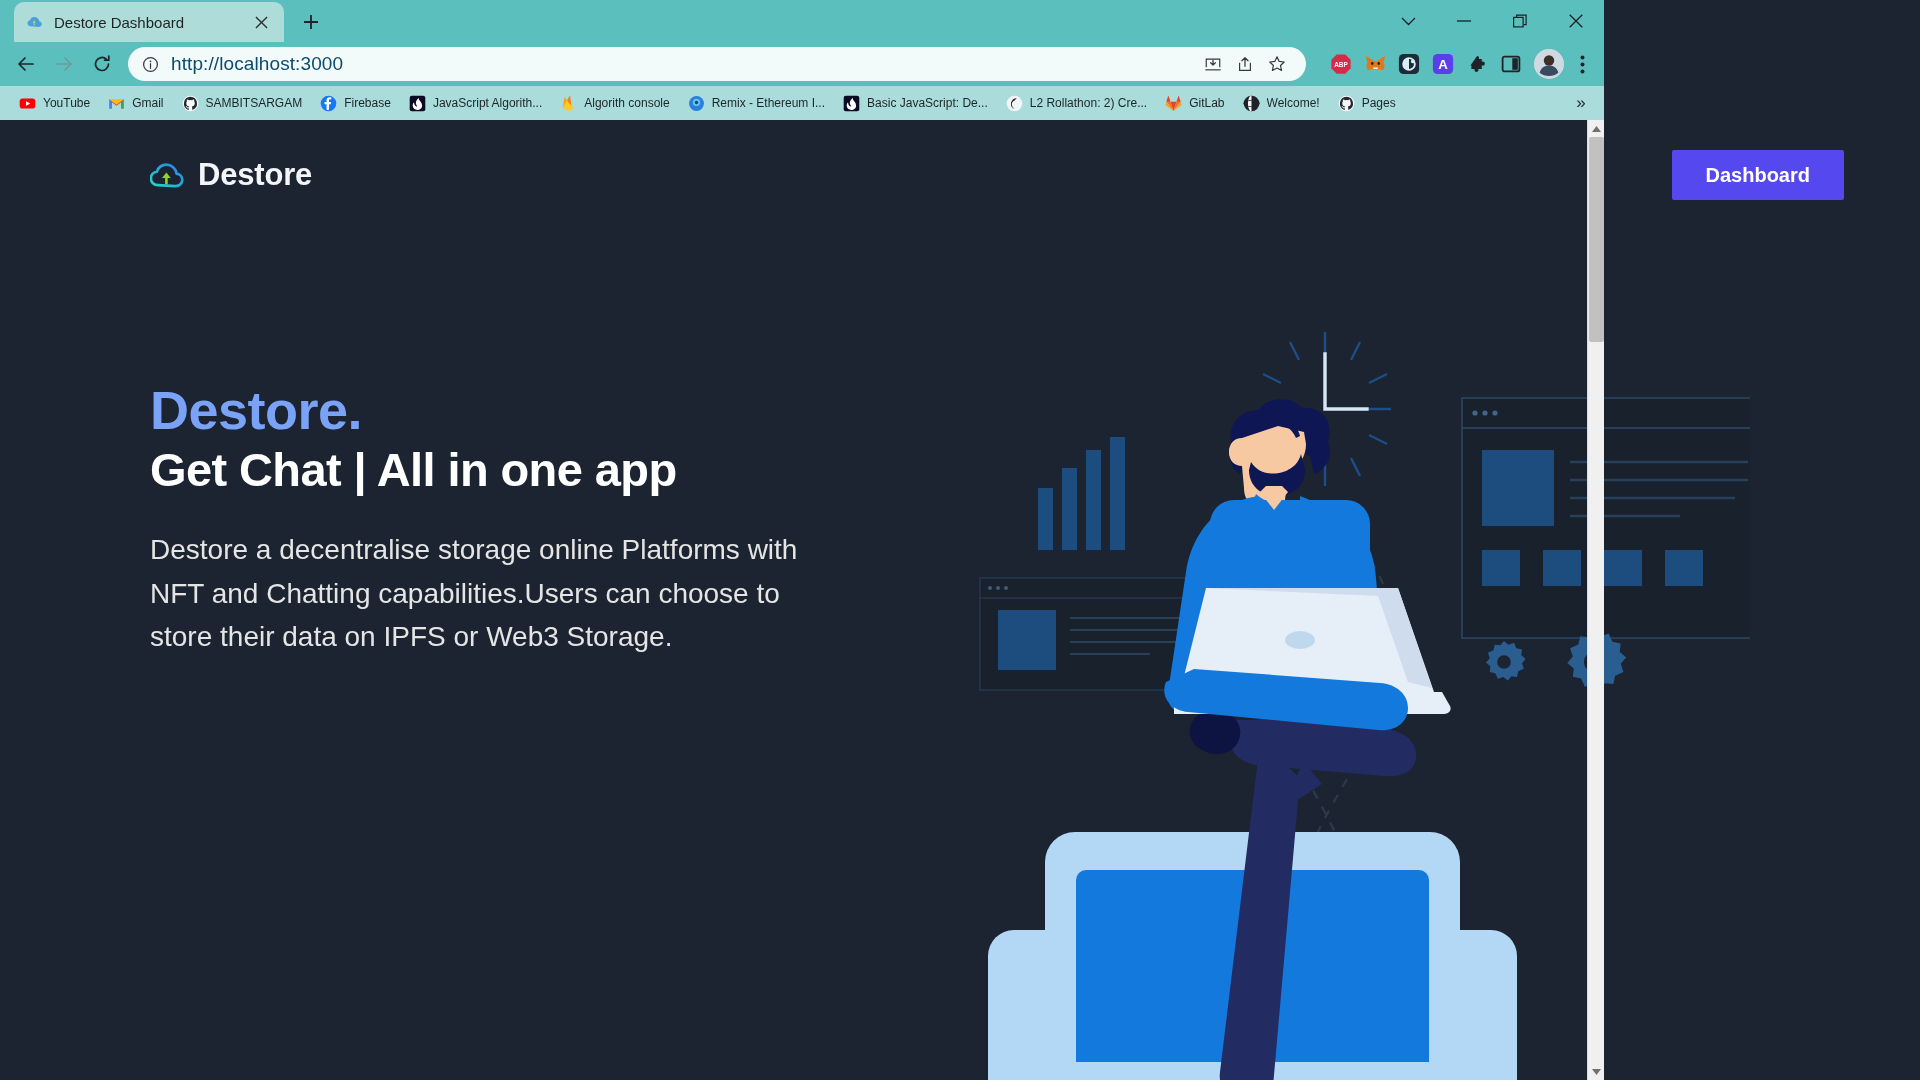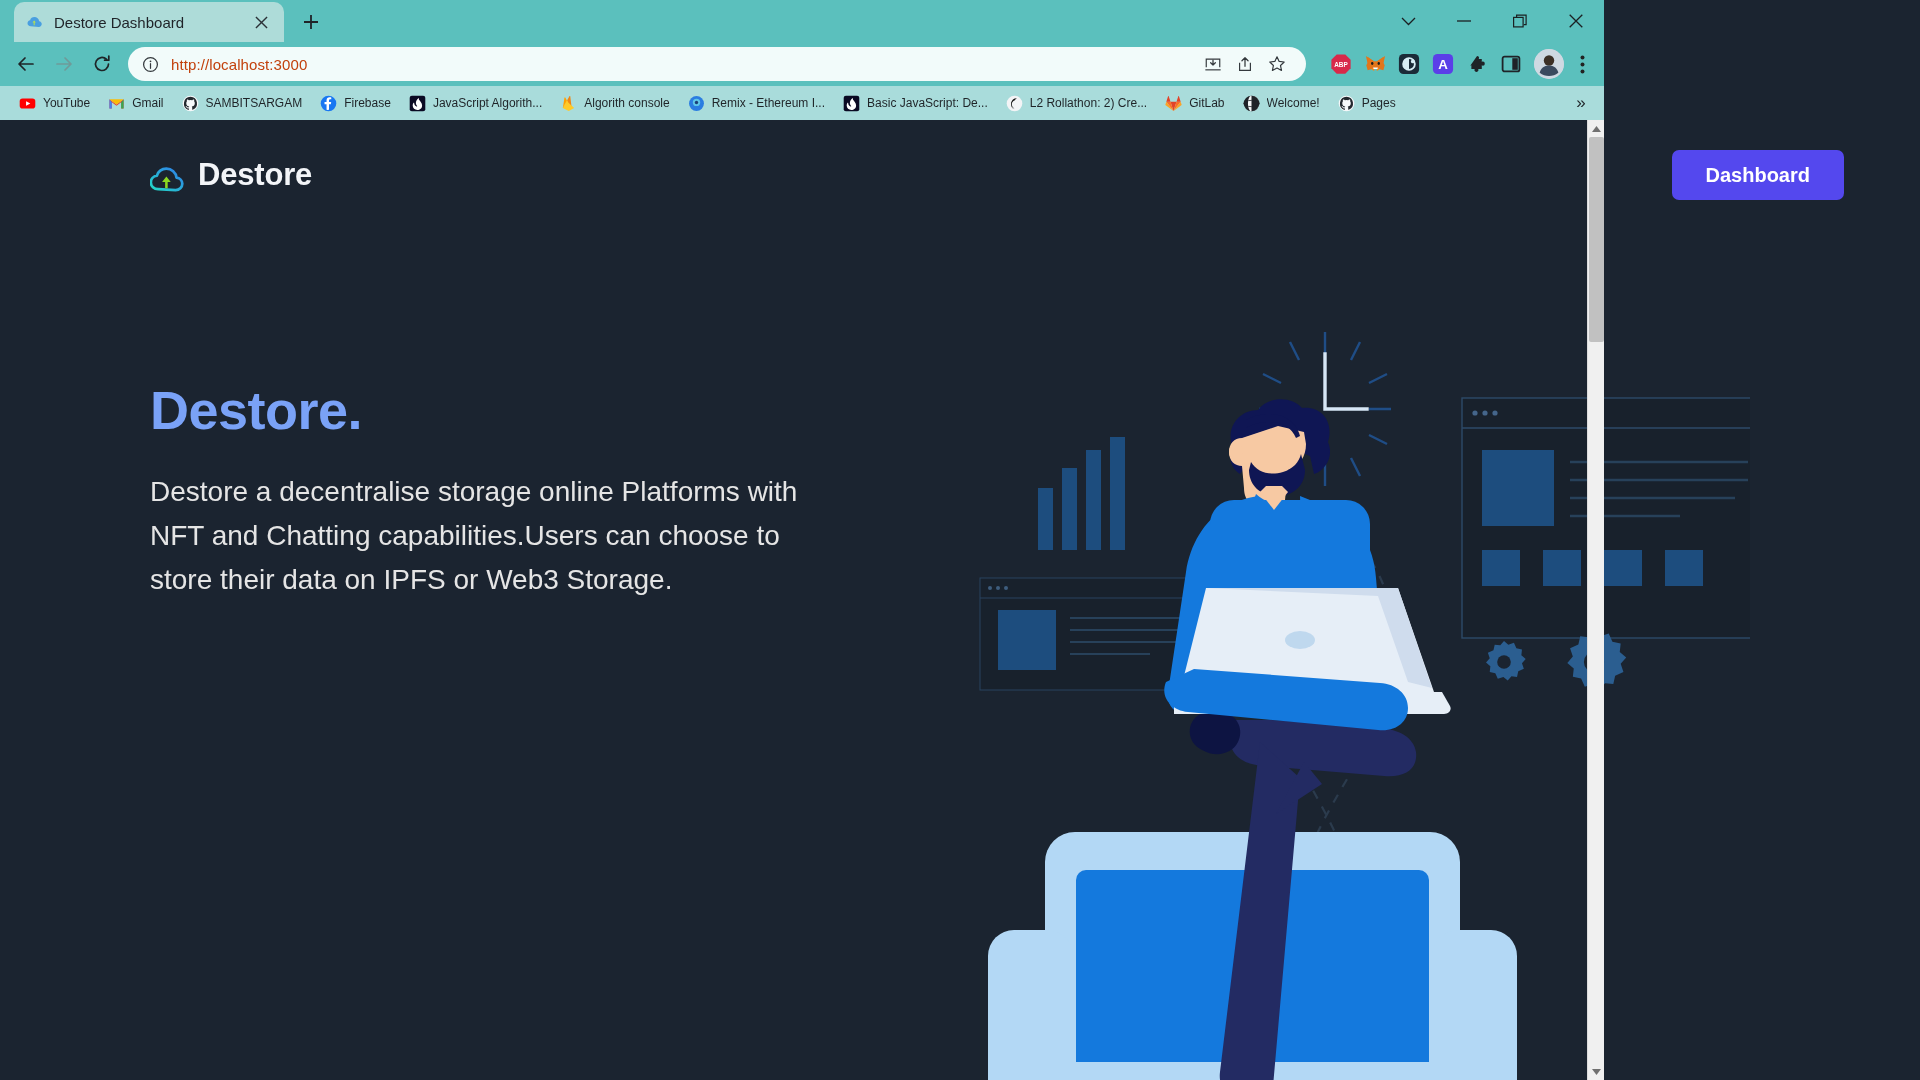--- a/index.html
+++ b/index.html
@@ -49,21 +49,21 @@
   }
   .nav-btn {
     width:36px; height:36px; display:flex; align-items:center;
     justify-content:center; color:#1e2427; border-radius:50%;
   }
   .omnibox {
     flex:1; height:34px; background:#f2fbfa; border-radius:17px;
     display:flex; align-items:center; padding:0 14px; gap:12px;
     margin:0 10px 0 6px; max-width:1345px;
   }
-  .omnibox-url { font-size:15px; color:#c2410c; letter-spacing:.1px; }
+  .omnibox-url { font-size:19px; color:#0c4a6e; letter-spacing:.1px; }
   .omni-actions { display:flex; align-items:center; gap:2px; margin-left:auto; }
   .omni-icon {
     width:30px; height:30px; display:flex; align-items:center;
     justify-content:center; color:#34393d;
   }
   .ext-strip { display:flex; align-items:center; gap:4px; padding-left:8px; }
   .ext-icon {
     width:30px; height:30px; display:flex; align-items:center;
     justify-content:center; border-radius:4px;
   }
@@ -100,25 +100,25 @@
   .viewport {
     position:absolute; top:120px; left:0; width:1920px; height:960px;
     background:#1b2430; overflow:hidden;
   }
   .page { position:relative; width:1904px; height:960px; background:#1b2430; }
 
   .site-header {
     height:110px; display:flex; align-items:center;
     padding:0 60px 0 150px; justify-content:space-between;
   }
-  .brand { display:flex; align-items:flex-end; gap:14px; }
+  .brand { display:flex; align-items:center; gap:14px; }
   .brand-name { font-size:31px; font-weight:700; color:#f3f5f8; letter-spacing:-.2px; }
   .dash-btn {
     background:#5448ee; color:#ffffff; font-size:20px; font-weight:700;
-    padding:15px 34px; border-radius:7px; border:none; line-height:1;
+    padding:15px 34px; border-radius:2px; border:none; line-height:1;
     font-family:"Liberation Sans", sans-serif;
   }
 
   .hero { display:flex; position:relative; padding-left:150px; }
   .hero-left { width:830px; padding-top:150px; }
   .h-accent {
     font-size:54px; font-weight:700; color:#7aa2f7; line-height:1.12;
     letter-spacing:-.5px;
   }
   .h-main {
@@ -440,20 +440,21 @@
             <path d="M20.8 27V19.5h3.6L19.3 13l-5.1 6.5h3.6V27z" fill="#8cd821"></path>
           </svg>
           <span class="brand-name">Destore</span>
         </div>
         <button class="dash-btn">Dashboard</button>
       </div>
 
       <div class="hero">
         <div class="hero-left">
           <div class="h-accent">Destore.</div>
+          <div class="h-main">Get Chat | All in one app</div>
           <p class="h-sub">Destore a decentralise storage online Platforms with NFT and Chatting capabilities.Users can choose to store their data on IPFS or Web3 Storage.</p>
         </div>
 
         <svg class="hero-art" viewBox="0 0 790 880">
 
           <g>
             <rect x="78" y="178" width="15" height="62" fill="#1d4d7e"></rect>
             <rect x="102" y="158" width="15" height="82" fill="#1d4d7e"></rect>
             <rect x="126" y="140" width="15" height="100" fill="#1d4d7e"></rect>
             <rect x="150" y="127" width="15" height="113" fill="#1d4d7e"></rect>

